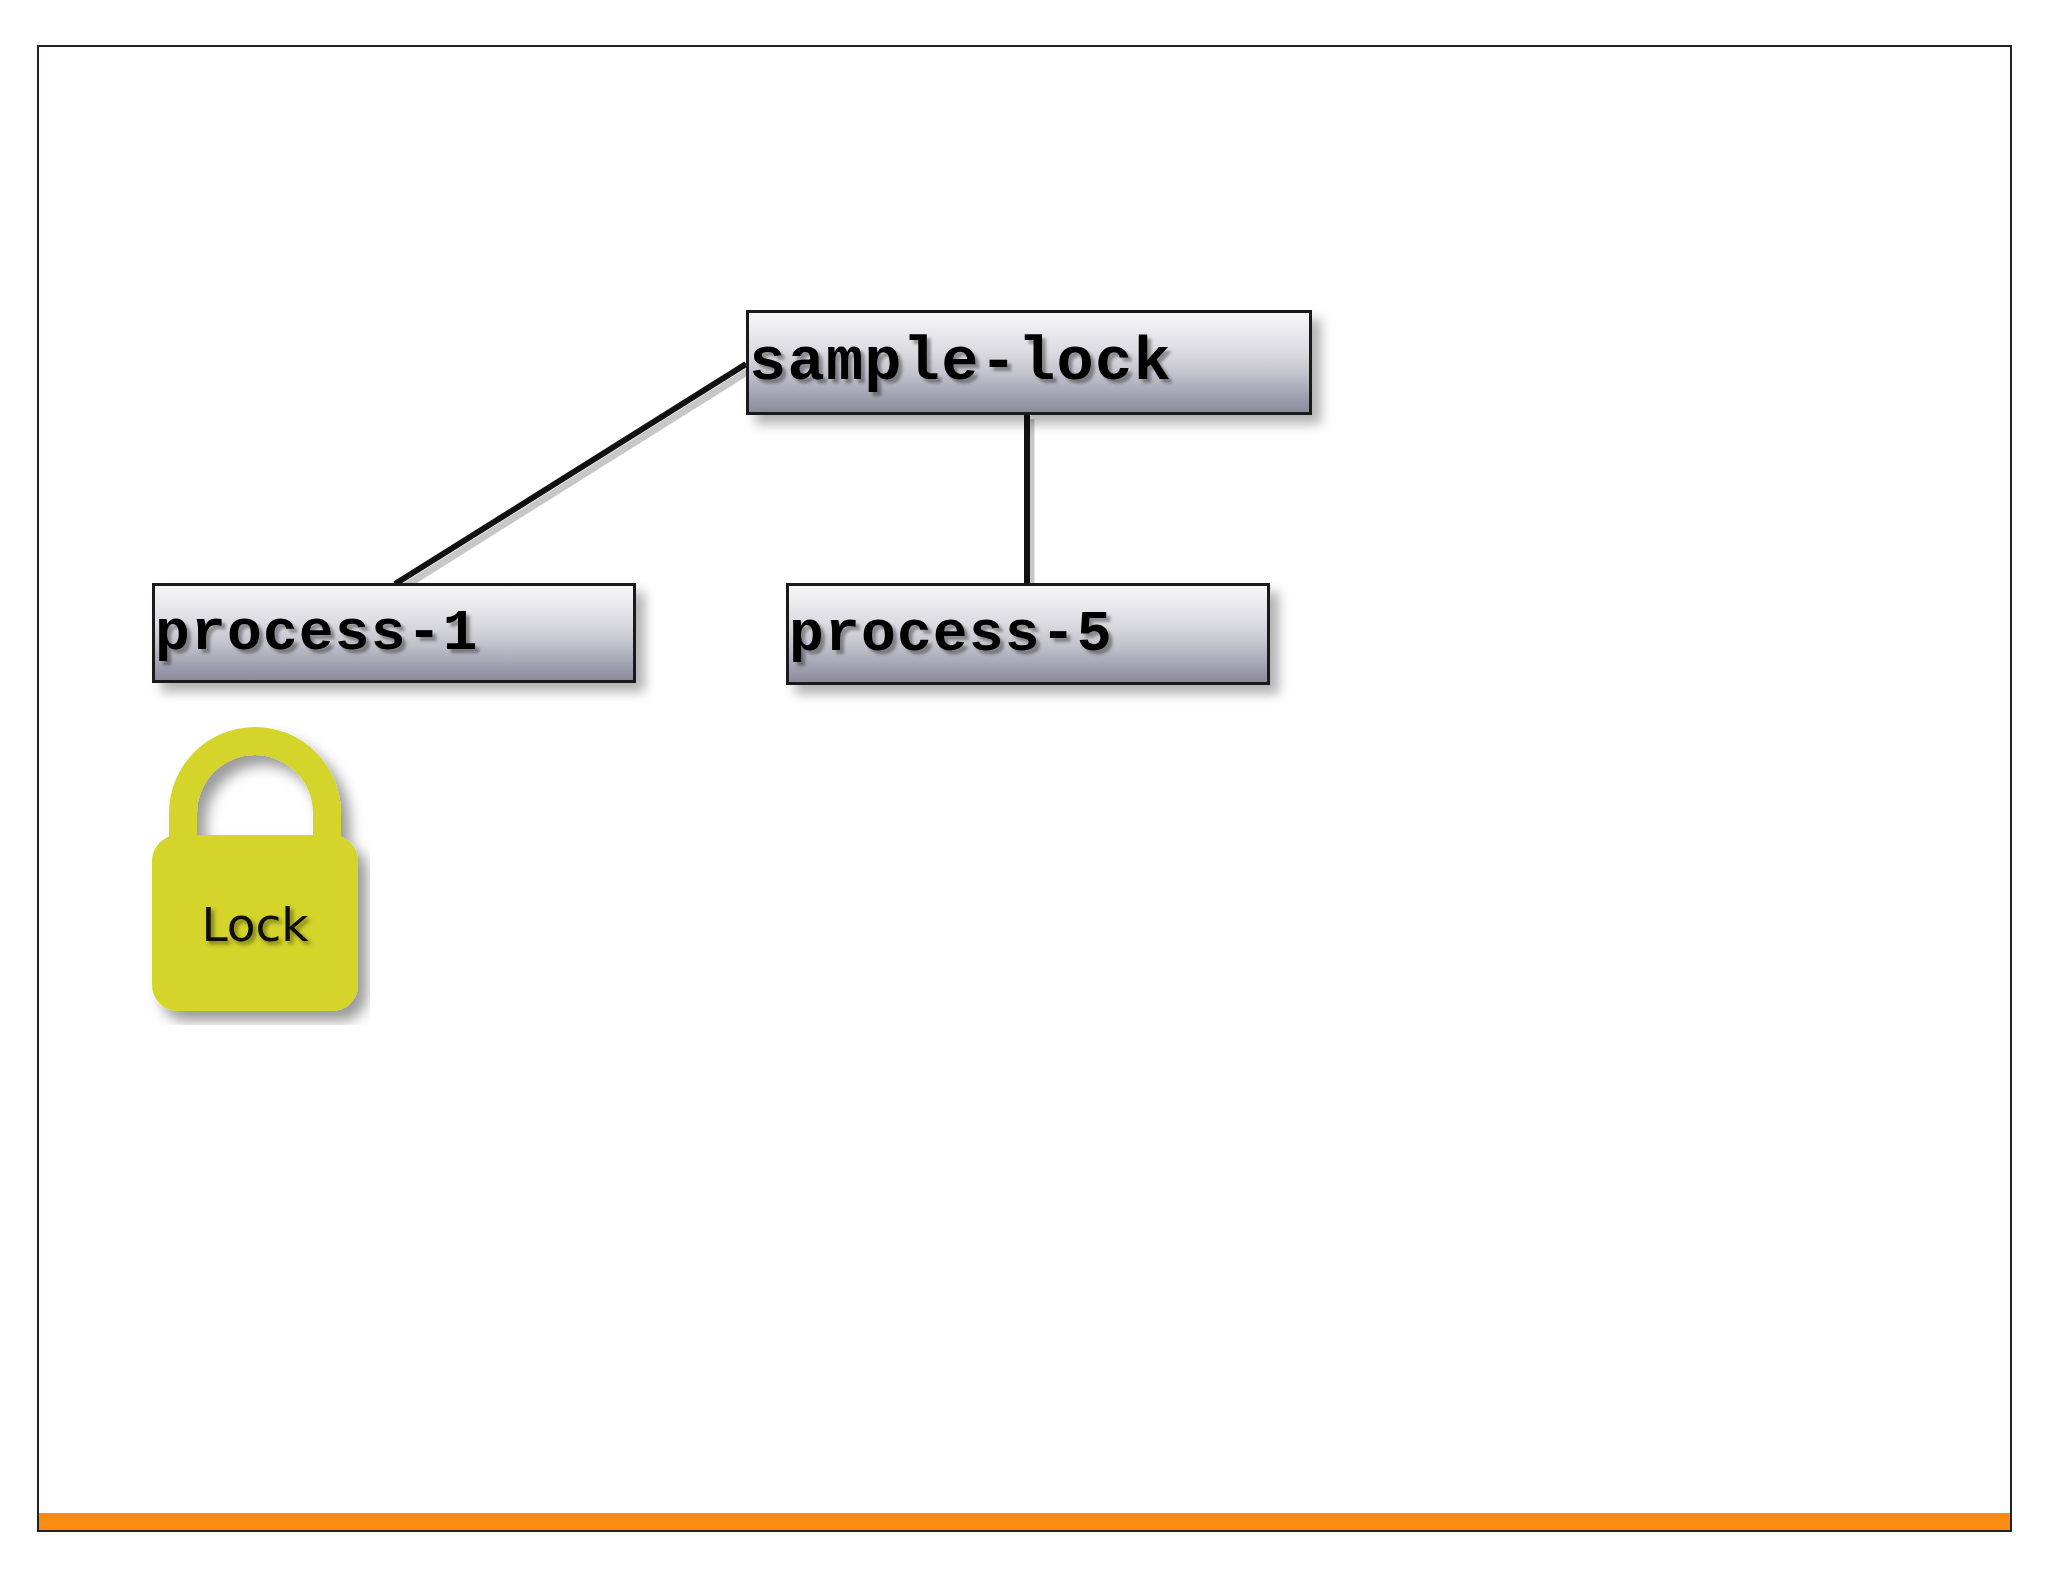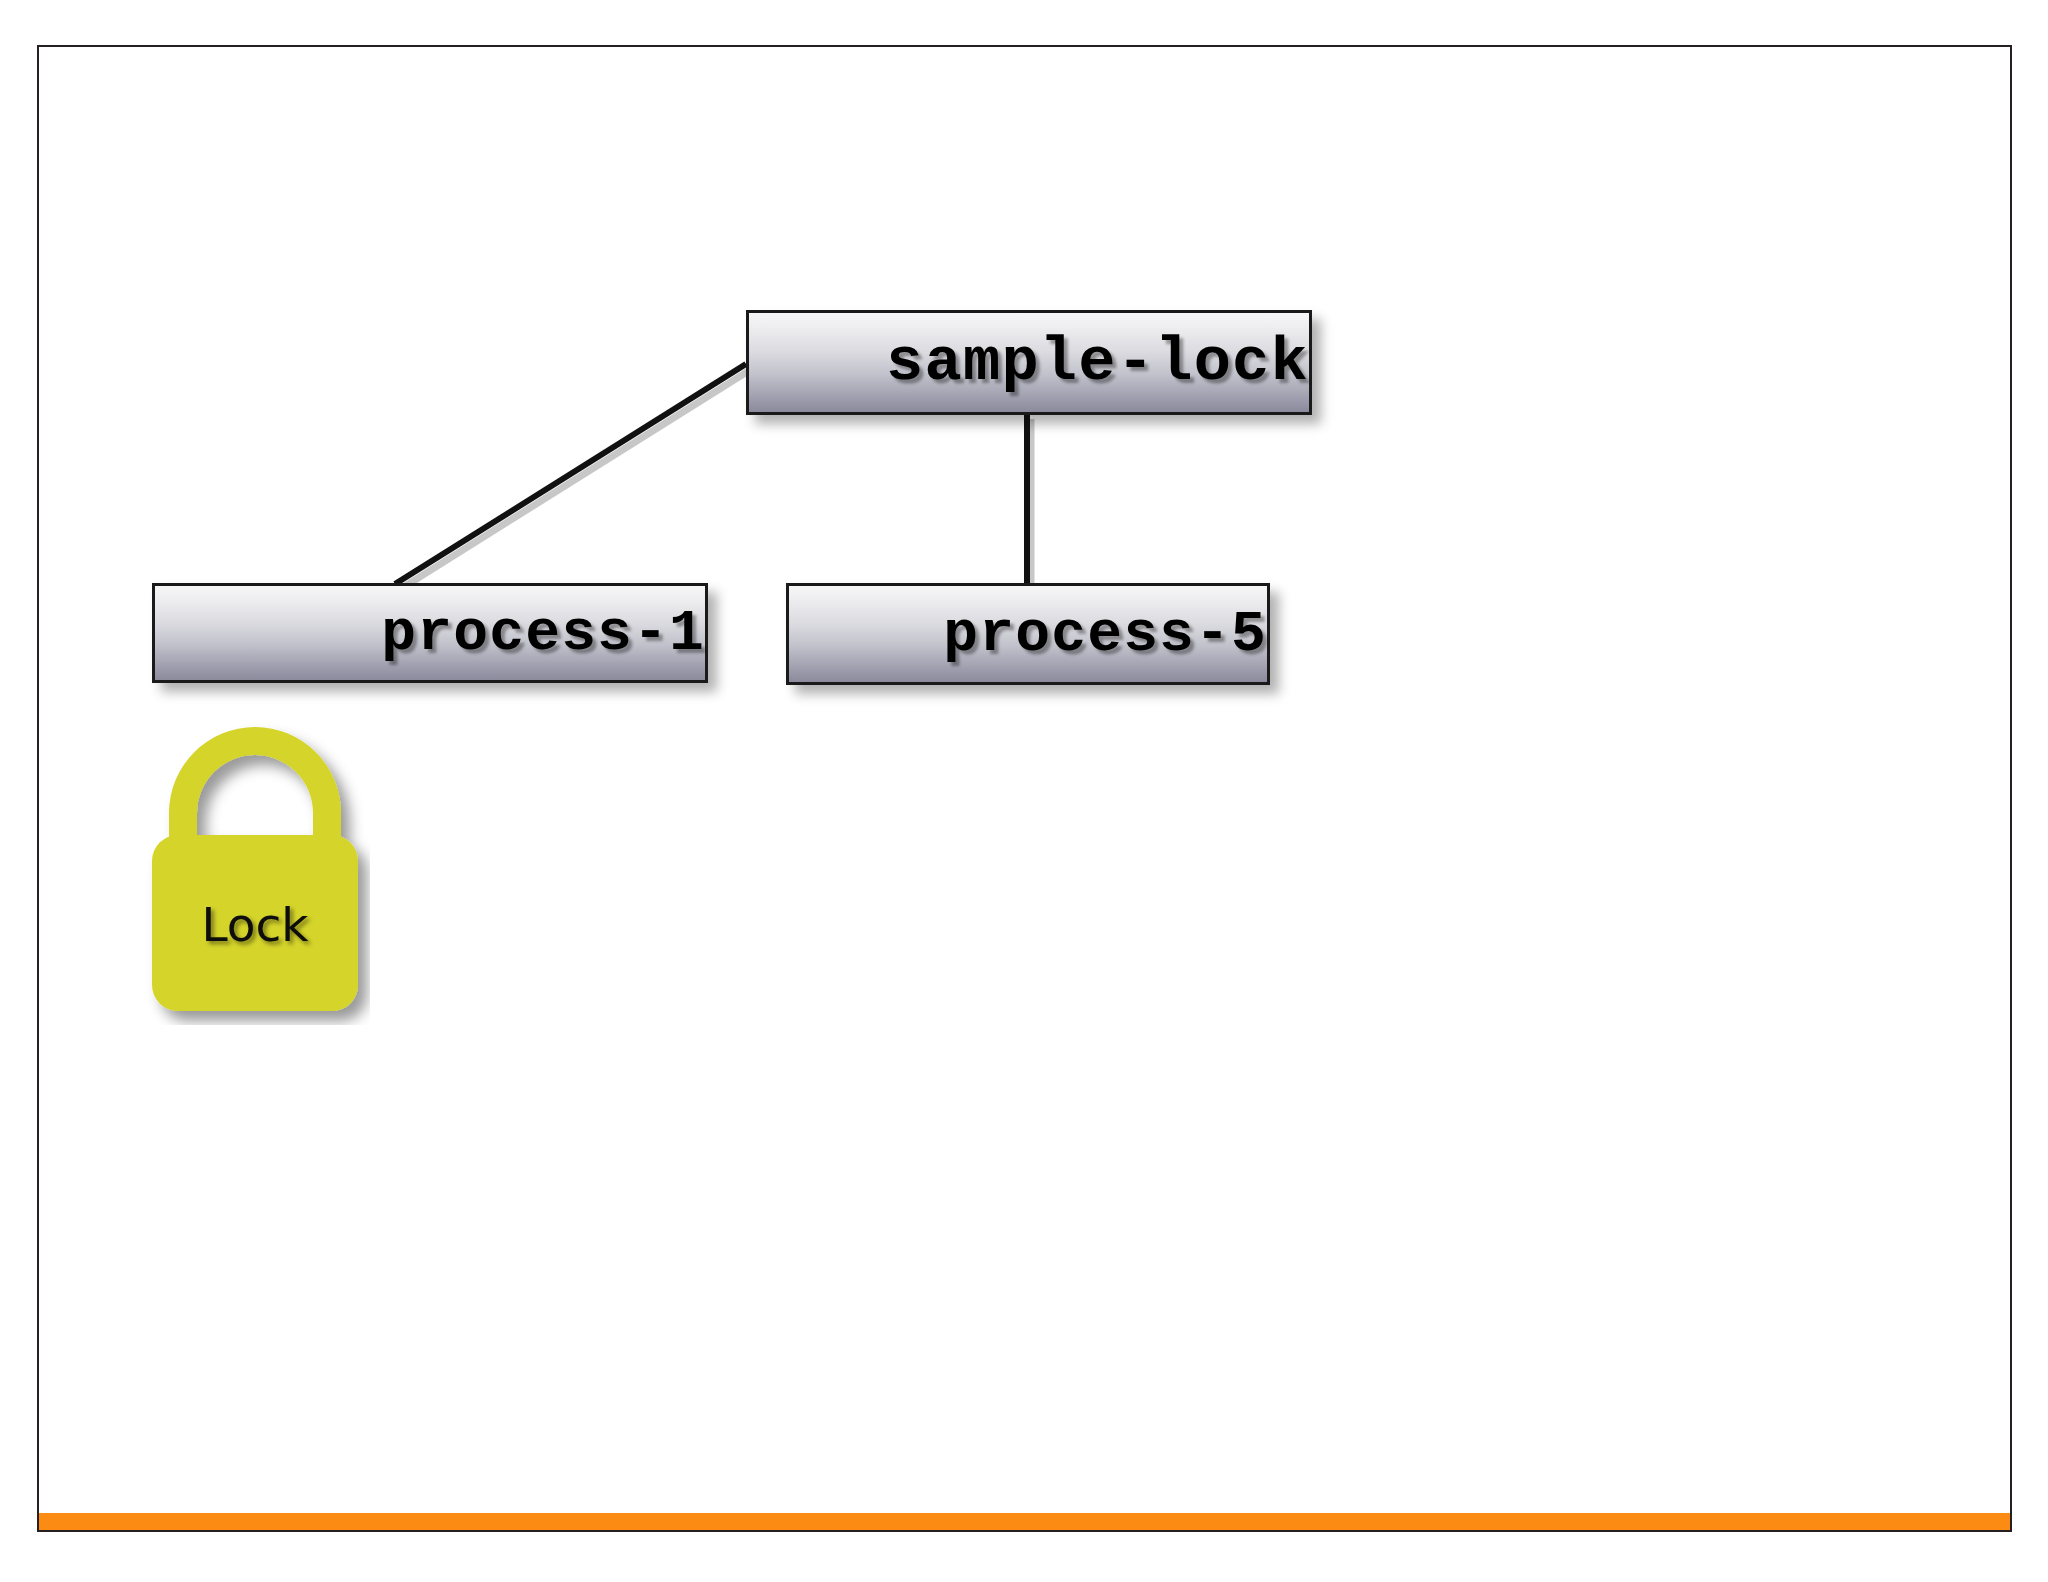--- a/index.html
+++ b/index.html
@@ -55,21 +55,21 @@
     background: linear-gradient(to bottom,
         #f6f6f7 0%,
         #eeeef0 14%,
         #dcdce1 38%,
         #c2c2cc 62%,
         #9e9eae 86%,
         #8b8b9d 100%);
     box-shadow: 9px 9px 11px rgba(0,0,0,0.30);
     display: flex;
     align-items: center;
-    justify-content: flex-end;
+    justify-content: flex-start;
     z-index: 3;
   }
   .node-label {
     font-family: "Liberation Mono", "DejaVu Sans Mono", monospace;
     font-weight: bold;
     color: #000000;
     letter-spacing: 0.02em;
     text-shadow: 4px 4px 3px rgba(0,0,0,0.35);
     white-space: nowrap;
   }
@@ -78,21 +78,21 @@
     left: 746px;
     top: 310px;
     width: 566px;
     height: 105px;
   }
   #node-sample-lock .node-label { font-size: 62px; }
 
   #node-process-1 {
     left: 152px;
     top: 583px;
-    width: 556px;
+    width: 484px;
     height: 100px;
   }
   #node-process-1 .node-label { font-size: 58px; }
 
   #node-process-2 {
     left: 786px;
     top: 583px;
     width: 484px;
     height: 102px;
   }

